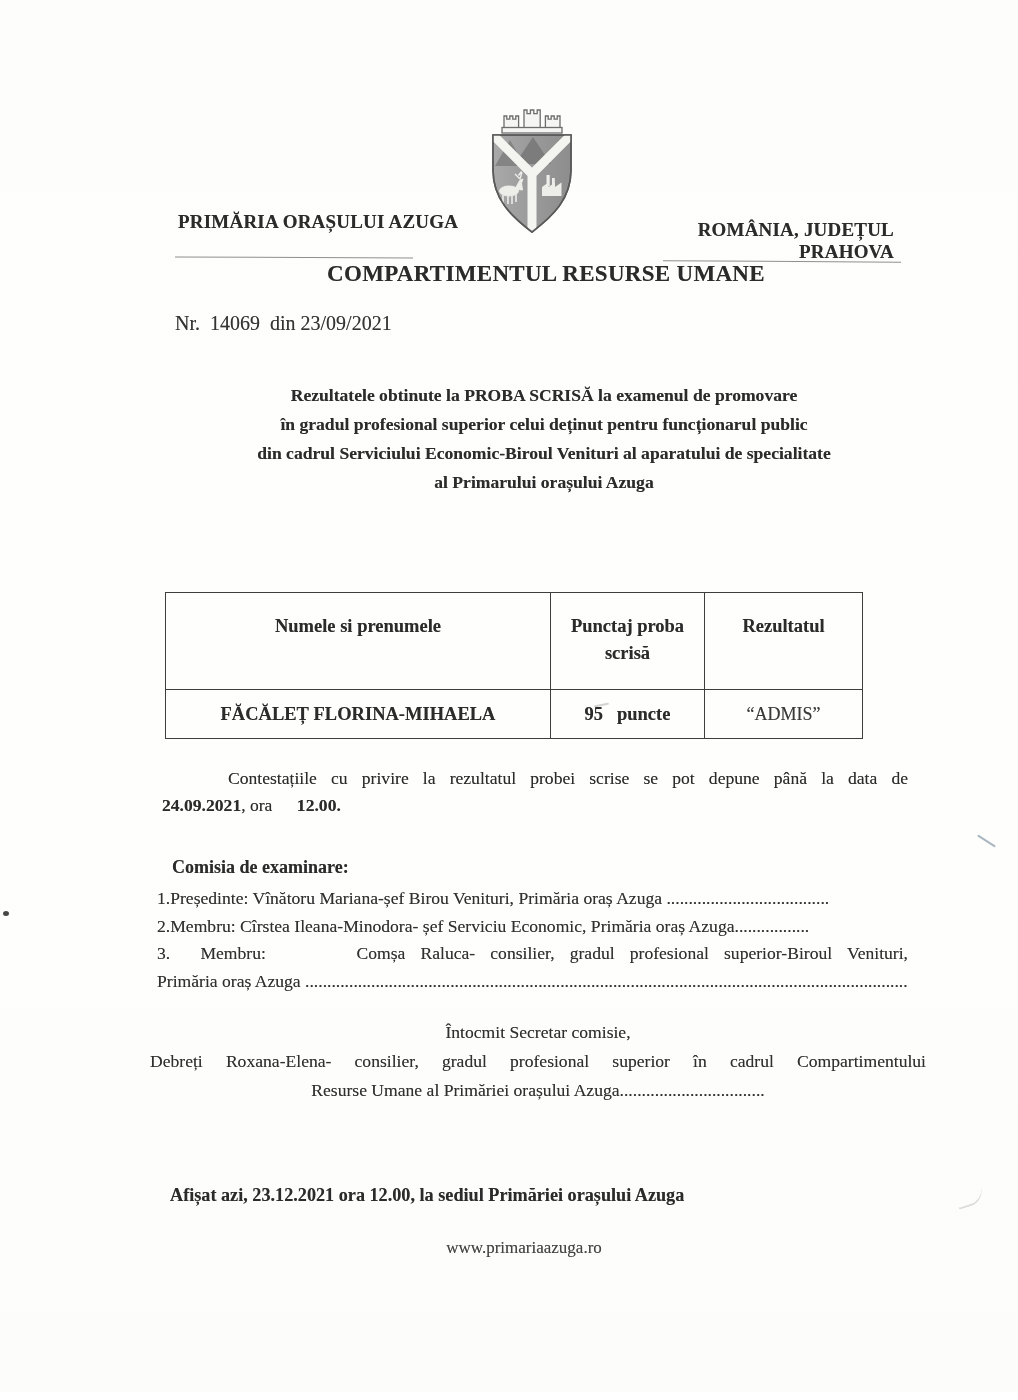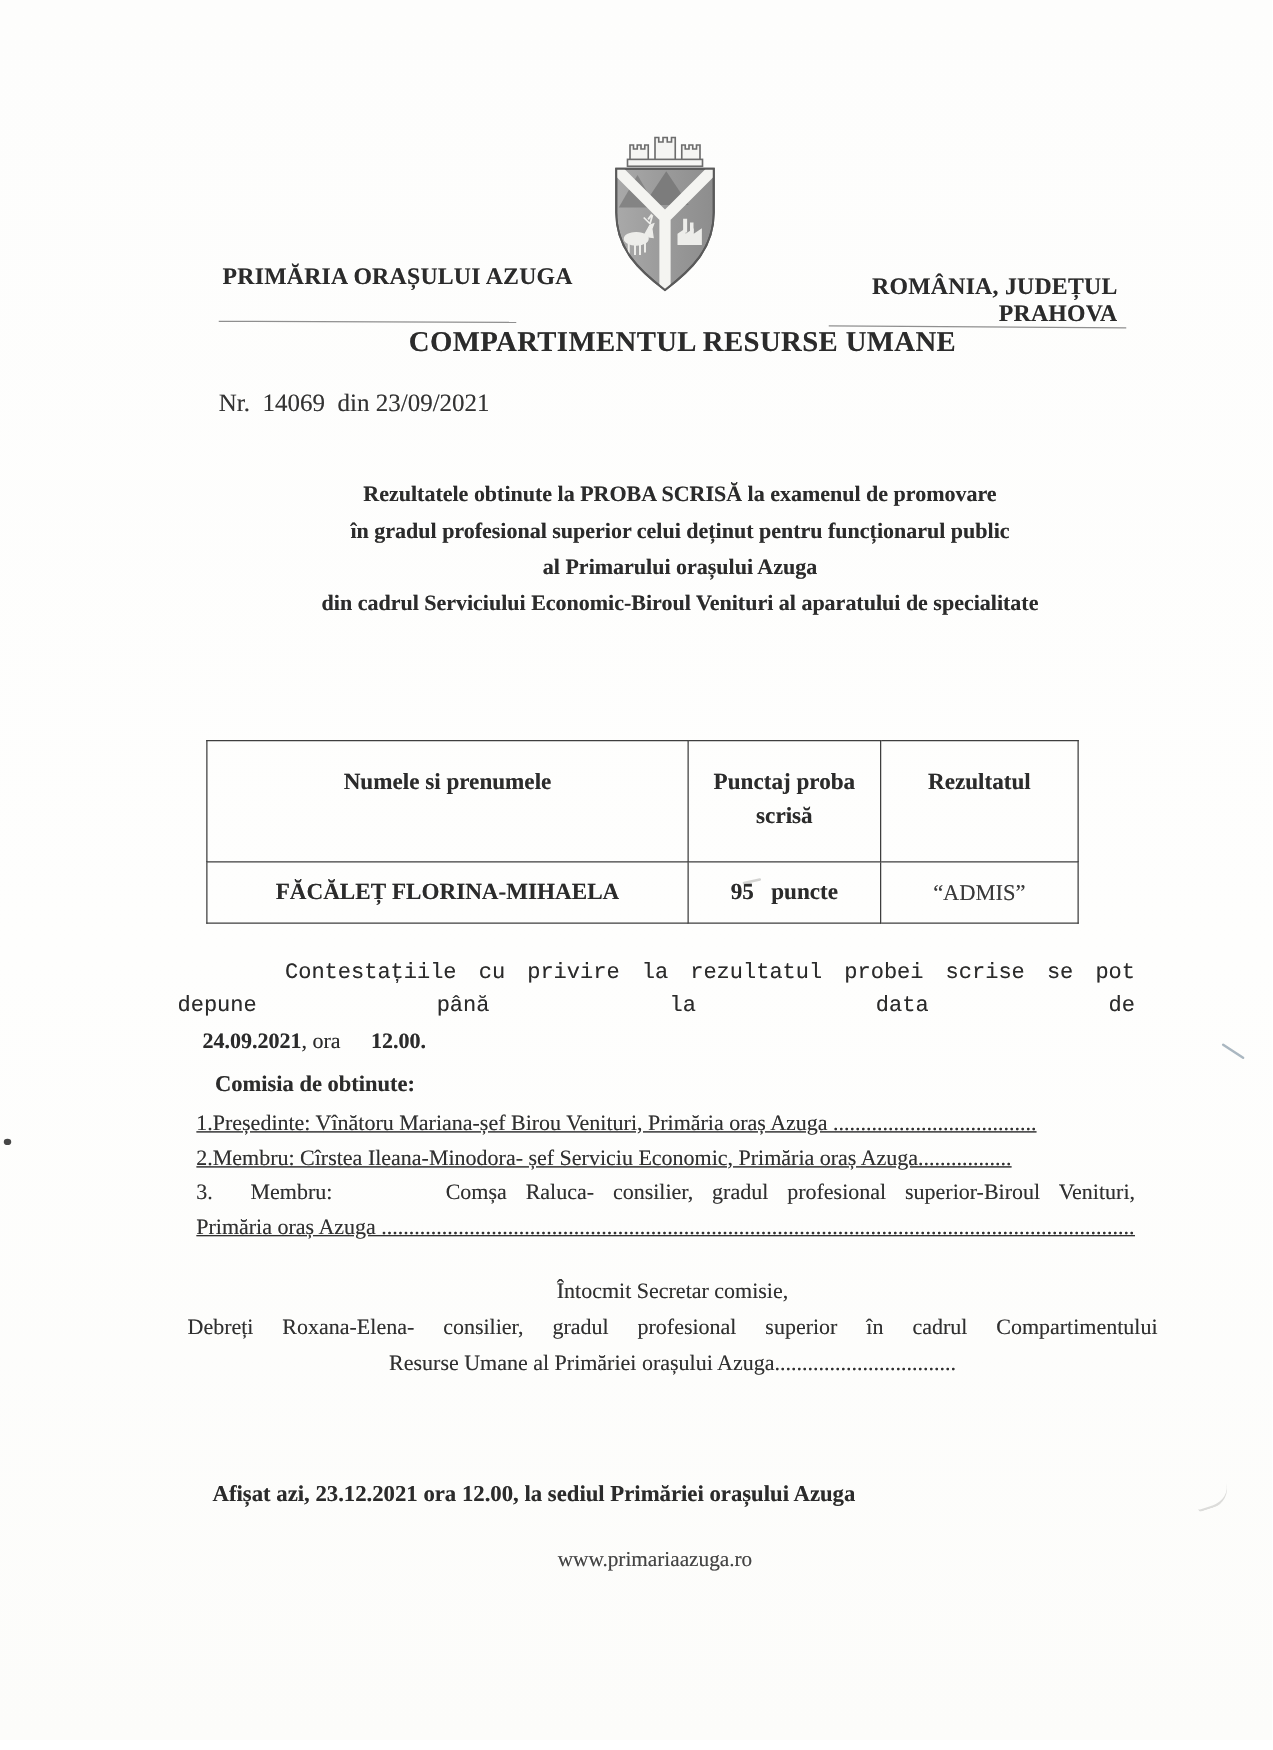--- a/index.html
+++ b/index.html
@@ -32,27 +32,27 @@
   
   .results{position:absolute;left:165px;top:592px;border-collapse:collapse;table-layout:fixed;}
   .results th,.results td{border:1.6px solid #3e3e3e;text-align:center;padding:0 6px;}
   .results th{height:76px;vertical-align:top;padding-top:20px;font-size:18.5px;font-weight:bold;line-height:27px;}
   .results td{height:48px;vertical-align:middle;font-size:18.5px;}
   .results td.b{font-weight:bold;}
   .results td.res{font-weight:normal;font-size:18px;color:#3a3a3a;}
 
   
   .contest{left:142px;top:765px;width:766px;font-size:17.6px;line-height:27px;}
-  .contest .l1{text-align:justify;text-align-last:justify;text-indent:86px;font-family:Liberation Mono, monospace;}
+  .contest .l1{text-align:justify;text-align-last:justify;text-indent:86px;}
   .contest .bold{font-weight:bold;margin-left:20px;}
 
   
   .com-head{left:172px;top:857px;font-size:18px;font-weight:bold;}
   .com-lines{left:157px;top:885px;width:751px;font-size:17.6px;line-height:27.6px;color:#303030;}
-  .com-lines .c-line{white-space:nowrap;overflow:hidden;text-decoration:underline;}
+  .com-lines .c-line{white-space:nowrap;overflow:hidden;}
   .com-lines .spread{white-space:pre-wrap;text-align:justify;text-align-last:justify;overflow:visible;}
 
   
   .sec-block{left:150px;top:1018px;width:776px;font-size:17.6px;line-height:29px;color:#303030;}
   .sec-block .center{text-align:center;}
   .sec-block .spread{text-align:justify;text-align-last:justify;}
 
   
   .posted{left:170px;top:1185px;font-size:18.2px;font-weight:bold;}
   .site{left:124px;top:1238px;width:800px;text-align:center;font-size:17px;color:#444;}
@@ -117,22 +117,22 @@
   <div class="abs inst-right">ROMÂNIA, JUDEȚUL PRAHOVA</div>
   <div class="abs rule rule-left"></div>
   <div class="abs rule rule-right"></div>
   <div class="abs dept">COMPARTIMENTUL RESURSE UMANE</div>
 
   <div class="abs ref pre">Nr.  14069  din 23/09/2021</div>
 
   <div class="abs doc-title">
     <div>Rezultatele obtinute la PROBA SCRISĂ la examenul de promovare</div>
     <div>în gradul profesional superior celui deținut pentru funcționarul public</div>
+    <div>din cadrul Serviciului Economic-Biroul Venituri al aparatului de specialitate</div>
     <div>al Primarului orașului Azuga</div>
-    <div>din cadrul Serviciului Economic-Biroul Venituri al aparatului de specialitate</div>
   </div>
 
   <table class="results">
     <colgroup>
       <col style="width:385px">
         <col style="width:154px">
         <col style="width:158px">
     </colgroup>
     <thead>
       <tr>
@@ -148,21 +148,21 @@
         <td class="res">“ADMIS”</td>
       </tr>
     </tbody>
   </table>
 
   <div class="abs contest">
     <div class="l1">Contestațiile cu privire la rezultatul probei scrise se pot depune până la data de</div>
     <div class="pre"><span class="bold">24.09.2021</span><span>, ora </span><span class="bold">12.00.</span></div>
   </div>
 
-  <div class="abs com-head">Comisia de obtinute:</div>
+  <div class="abs com-head">Comisia de examinare:</div>
   <div class="abs com-lines">
     <div class="c-line">1.Președinte:  Vînătoru Mariana-șef Birou Venituri, Primăria oraș Azuga .....................................</div>
     <div class="c-line">2.Membru: Cîrstea Ileana-Minodora- șef Serviciu Economic, Primăria oraș Azuga.................</div>
     <div class="spread">3.  Membru:      Comșa Raluca- consilier, gradul profesional superior-Biroul Venituri,</div>
     <div class="c-line">Primăria oraș Azuga ...................................................................................................................................................................</div>
   </div>
 
   <div class="abs sec-block">
     <div class="center">Întocmit Secretar comisie,</div>
     <div class="spread">Debreți Roxana-Elena- consilier, gradul profesional superior în cadrul Compartimentului</div>

